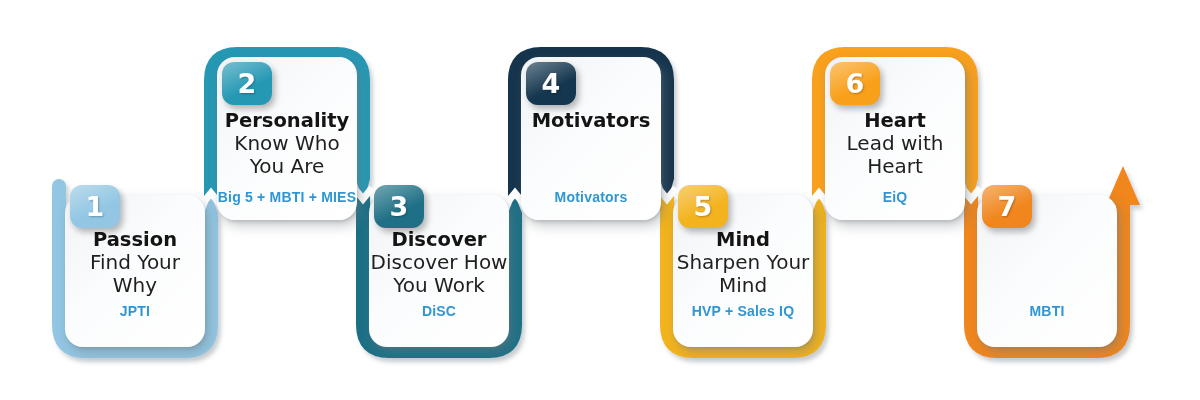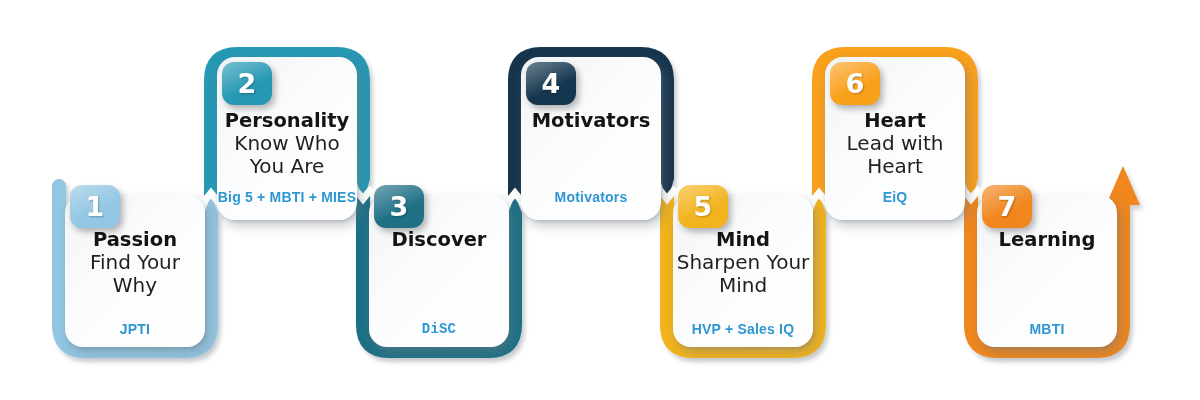--- a/index.html
+++ b/index.html
@@ -43,21 +43,21 @@
   .card-subtitle{
     font-size:20px;color:#1f1f1f;line-height:1.15;
     text-align:center;white-space:pre-line;
   }
   .card-label{
     margin-top:auto;
     font-family:"Liberation Sans",sans-serif;
     font-weight:700;font-size:14px;letter-spacing:.2px;
     text-align:center;white-space:nowrap;
   }
-  .lower .card-label{padding-bottom:10px;}
+  .lower .card-label{padding-bottom:28px;}
   .upper .card-label{padding-bottom:15px;}
 </style>
 </head>
 <body>
 
 <div class="stage">
 
   <div class="ribbon-layer" id="ribbon"><svg width="1200" height="400" viewBox="0 0 1200 400" xmlns="http://www.w3.org/2000/svg">
        <defs>
           <filter id="ds" x="-20%" y="-20%" width="140%" height="140%">
@@ -103,21 +103,23 @@
     <span class="badge">2</span>
     <div class="card-title">Personality</div>
     <div class="card-subtitle">Know Who
 You Are</div>
     <div class="card-label" style="color: rgb(46, 151, 211);">Big 5 + MBTI + MIES</div>
   </div>
 
   <div class="step-card lower" style="left: 369px; --c: #1f7086;">
     <span class="badge">3</span>
     <div class="card-title">Discover</div>
-    <div class="card-label" style="color: rgb(46, 151, 211); font-family: Liberation Mono, monospace;">DiSC</div>
+    <div class="card-subtitle">Discover How
+You Work</div>
+    <div class="card-label" style="color: rgb(46, 151, 211);">DiSC</div>
   </div>
 
   <div class="step-card upper" style="left: 521px; --c: #14364e;">
     <span class="badge">4</span>
     <div class="card-title">Motivators</div>
     <div class="card-label" style="color: rgb(46, 151, 211);">Motivators</div>
   </div>
 
   <div class="step-card lower" style="left: 673px; --c: #f3b31e;">
     <span class="badge">5</span>
@@ -130,17 +132,16 @@
   <div class="step-card upper" style="left: 825px; --c: #f9a01b;">
     <span class="badge">6</span>
     <div class="card-title">Heart</div>
     <div class="card-subtitle">Lead with
 Heart</div>
     <div class="card-label" style="color: rgb(46, 151, 211);">EiQ</div>
   </div>
 
   <div class="step-card lower" style="left: 977px; --c: #f0861d;">
     <span class="badge">7</span>
-    <div class="card-title">Learning</div>
     <div class="card-label" style="color: rgb(46, 151, 211);">MBTI</div>
   </div>
 
 </div>
 
 </body></html>

